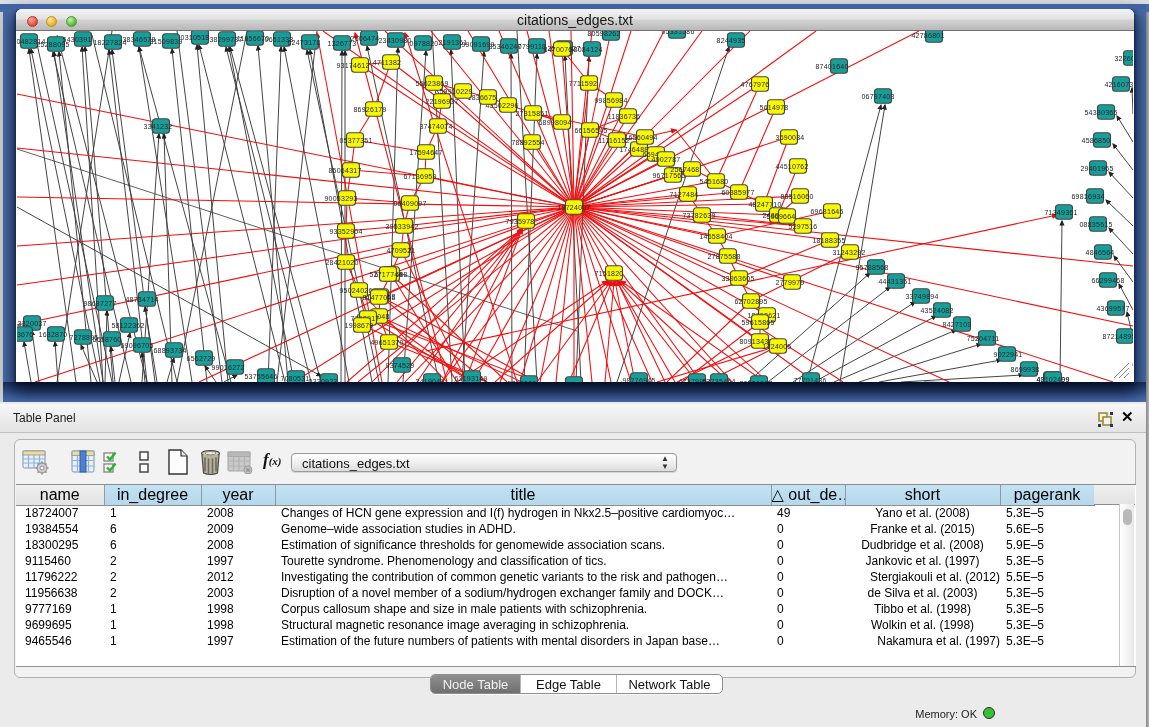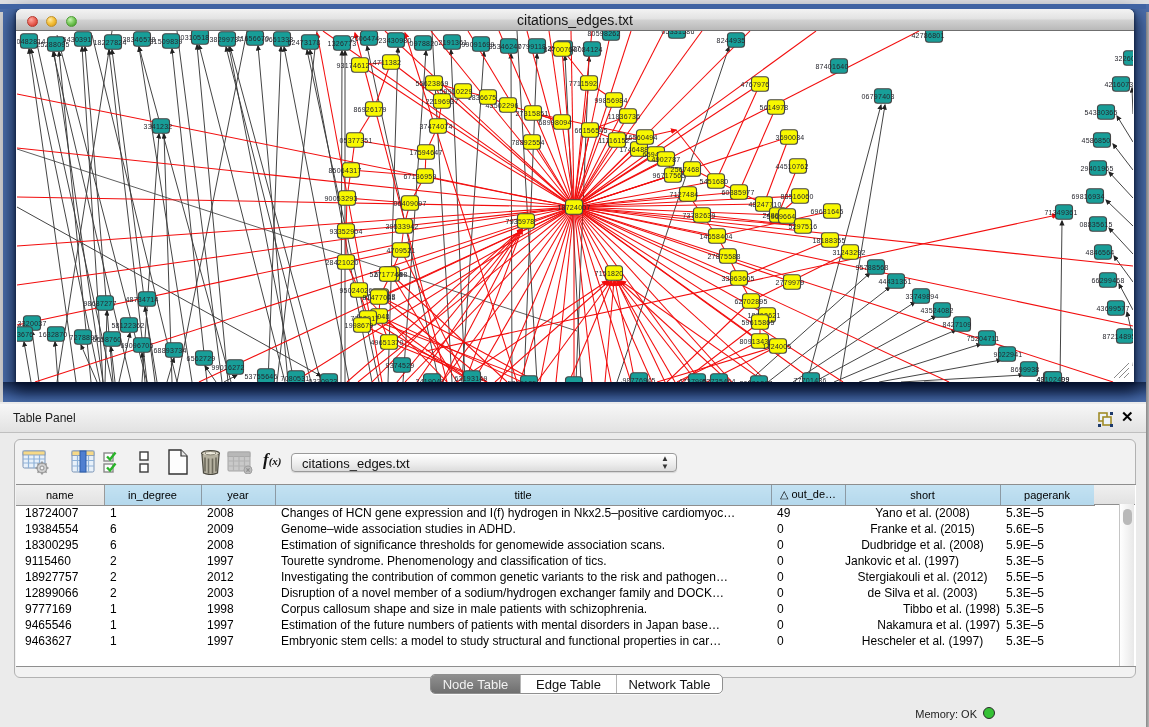--- a/index.html
+++ b/index.html
@@ -33,21 +33,21 @@
 #container { position:absolute; left:14px; top:37px; width:1122px; height:239px; background:#f2f2f2;
   border:1px solid #b2b2b2; border-radius:6px; }
 #toolbar { position:absolute; left:0; top:0; width:100%; height:44px; }
 #toolbar svg { position:absolute; top:9px; }
 #dropdown { position:absolute; left:276px; top:13px; width:386px; height:19px; border:1px solid #9a9a9a; border-radius:4px;
   background:linear-gradient(180deg,#ffffff,#ececec 60%,#dcdcdc); box-shadow:0 1px 1px rgba(0,0,0,0.12); }
 #dropdown .txt { position:absolute; left:10px; top:2px; font-size:13px; color:#111; }
 #dropdown .arr { position:absolute; right:7px; top:1px; font-size:8px; color:#333; line-height:8px; }
 #tablewrap { position:absolute; left:1px; top:44px; width:1120px; height:183px; background:#fff; border-top:1px solid #8e8e8e; border-bottom:1px solid #8e8e8e; overflow:hidden; }
 table.grid { border-collapse:collapse; table-layout:fixed; font-size:12px; color:#000; }
-table.grid th { height:20px; font-weight:normal; font-size:11px; text-align:center;
+table.grid th { height:20px; font-weight:normal; font-size:16px; text-align:center;
   background:linear-gradient(180deg,#c3e2f2,#b4d8ec); border-right:1px solid #8c9aa4; border-bottom:1px solid #8e8e8e; overflow:hidden; white-space:nowrap; }
 table.grid th.g { background:linear-gradient(180deg,#f0f0f0,#e2e2e2); border-right:1px solid #9a9a9a; }
 table.grid td { height:16px; padding:0 0 0 6px;}
 table.grid td:first-child { padding-left:9px; white-space:nowrap; overflow:hidden; }
 #scroll { position:absolute; right:1px; top:64px; width:15px; height:162px; background:linear-gradient(90deg,#ffffff,#e8e8e8); border-left:1px solid #c5c5c5; }
 #scroll .thumb { position:absolute; left:3px; top:5px; width:9px; height:16px; border-radius:5px; background:#b9b9b9; }
 
 
 #tabs { position:absolute; left:430px; top:272px; width:293px; height:20px; border:1px solid #8f8f8f; border-radius:5px; background:#fff; overflow:hidden; display:flex; box-shadow:0 1px 0 rgba(255,255,255,0.7);}
 #tabs .seg { height:100%; font-size:13px; text-align:center; line-height:19px; color:#111; }
@@ -769,66 +769,66 @@
                 <td>0</td>
                 <td style="text-align:center;padding:0">Dudbridge et al. (2008)</td>
                 <td>5.9E–5</td>
               </tr>
 <tr>
                 <td>9115460</td>
                 <td>2</td>
                 <td>1997</td>
                 <td>Tourette syndrome. Phenomenology and classification of tics.</td>
                 <td>0</td>
-                <td style="text-align:left;padding:0">Jankovic et al. (1997)</td>
+                <td style="text-align:center;padding:0">Jankovic et al. (1997)</td>
                 <td>5.3E–5</td>
               </tr>
 <tr>
-                <td>18927757</td>
+                <td>11796222</td>
                 <td>2</td>
                 <td>2012</td>
                 <td>Investigating the contribution of common genetic variants to the risk and pathogen…</td>
                 <td>0</td>
-                <td style="text-align:center;padding:0">Stergiakouli et al. (2012)</td>
+                <td style="text-align:right;padding:0">Stergiakouli et al. (2012)</td>
                 <td>5.5E–5</td>
               </tr>
 <tr>
-                <td>12899066</td>
+                <td>11956638</td>
                 <td>2</td>
                 <td>2003</td>
                 <td>Disruption of a novel member of a sodium/hydrogen exchanger family and DOCK…</td>
                 <td>0</td>
                 <td style="text-align:center;padding:0">de Silva et al. (2003)</td>
                 <td>5.3E–5</td>
               </tr>
 <tr>
                 <td>9777169</td>
                 <td>1</td>
                 <td>1998</td>
                 <td>Corpus callosum shape and size in male patients with schizophrenia.</td>
                 <td>0</td>
-                <td style="text-align:right;padding:0">Tibbo et al. (1998)</td>
+                <td style="text-align:center;padding:0">Tibbo et al. (1998)</td>
+                <td>5.3E–5</td>
+              </tr>
+<tr>
+                <td>9699695</td>
+                <td>1</td>
+                <td>1998</td>
+                <td>Structural magnetic resonance image averaging in schizophrenia.</td>
+                <td>0</td>
+                <td style="text-align:center;padding:0">Wolkin et al. (1998)</td>
                 <td>5.3E–5</td>
               </tr>
 <tr>
                 <td>9465546</td>
                 <td>1</td>
                 <td>1997</td>
                 <td>Estimation of the future numbers of patients with mental disorders in Japan base…</td>
                 <td>0</td>
                 <td style="text-align:right;padding:0">Nakamura et al. (1997)</td>
-                <td>5.3E–5</td>
-              </tr>
-<tr>
-                <td>9463627</td>
-                <td>1</td>
-                <td>1997</td>
-                <td>Embryonic stem cells: a model to study structural and functional properties in car…</td>
-                <td>0</td>
-                <td style="text-align:center;padding:0">Hescheler et al. (1997)</td>
                 <td>5.3E–5</td>
               </tr>
 </tbody>
           </table>
       </div>
       <div style="position:absolute;left:1079px;top:45px;width:41px;height:20px;background:linear-gradient(180deg,#f0f0f0,#e2e2e2);border-bottom:1px solid #8e8e8e"></div>
       <div id="scroll">
           <div class="thumb"></div>
         </div>
     </div>

